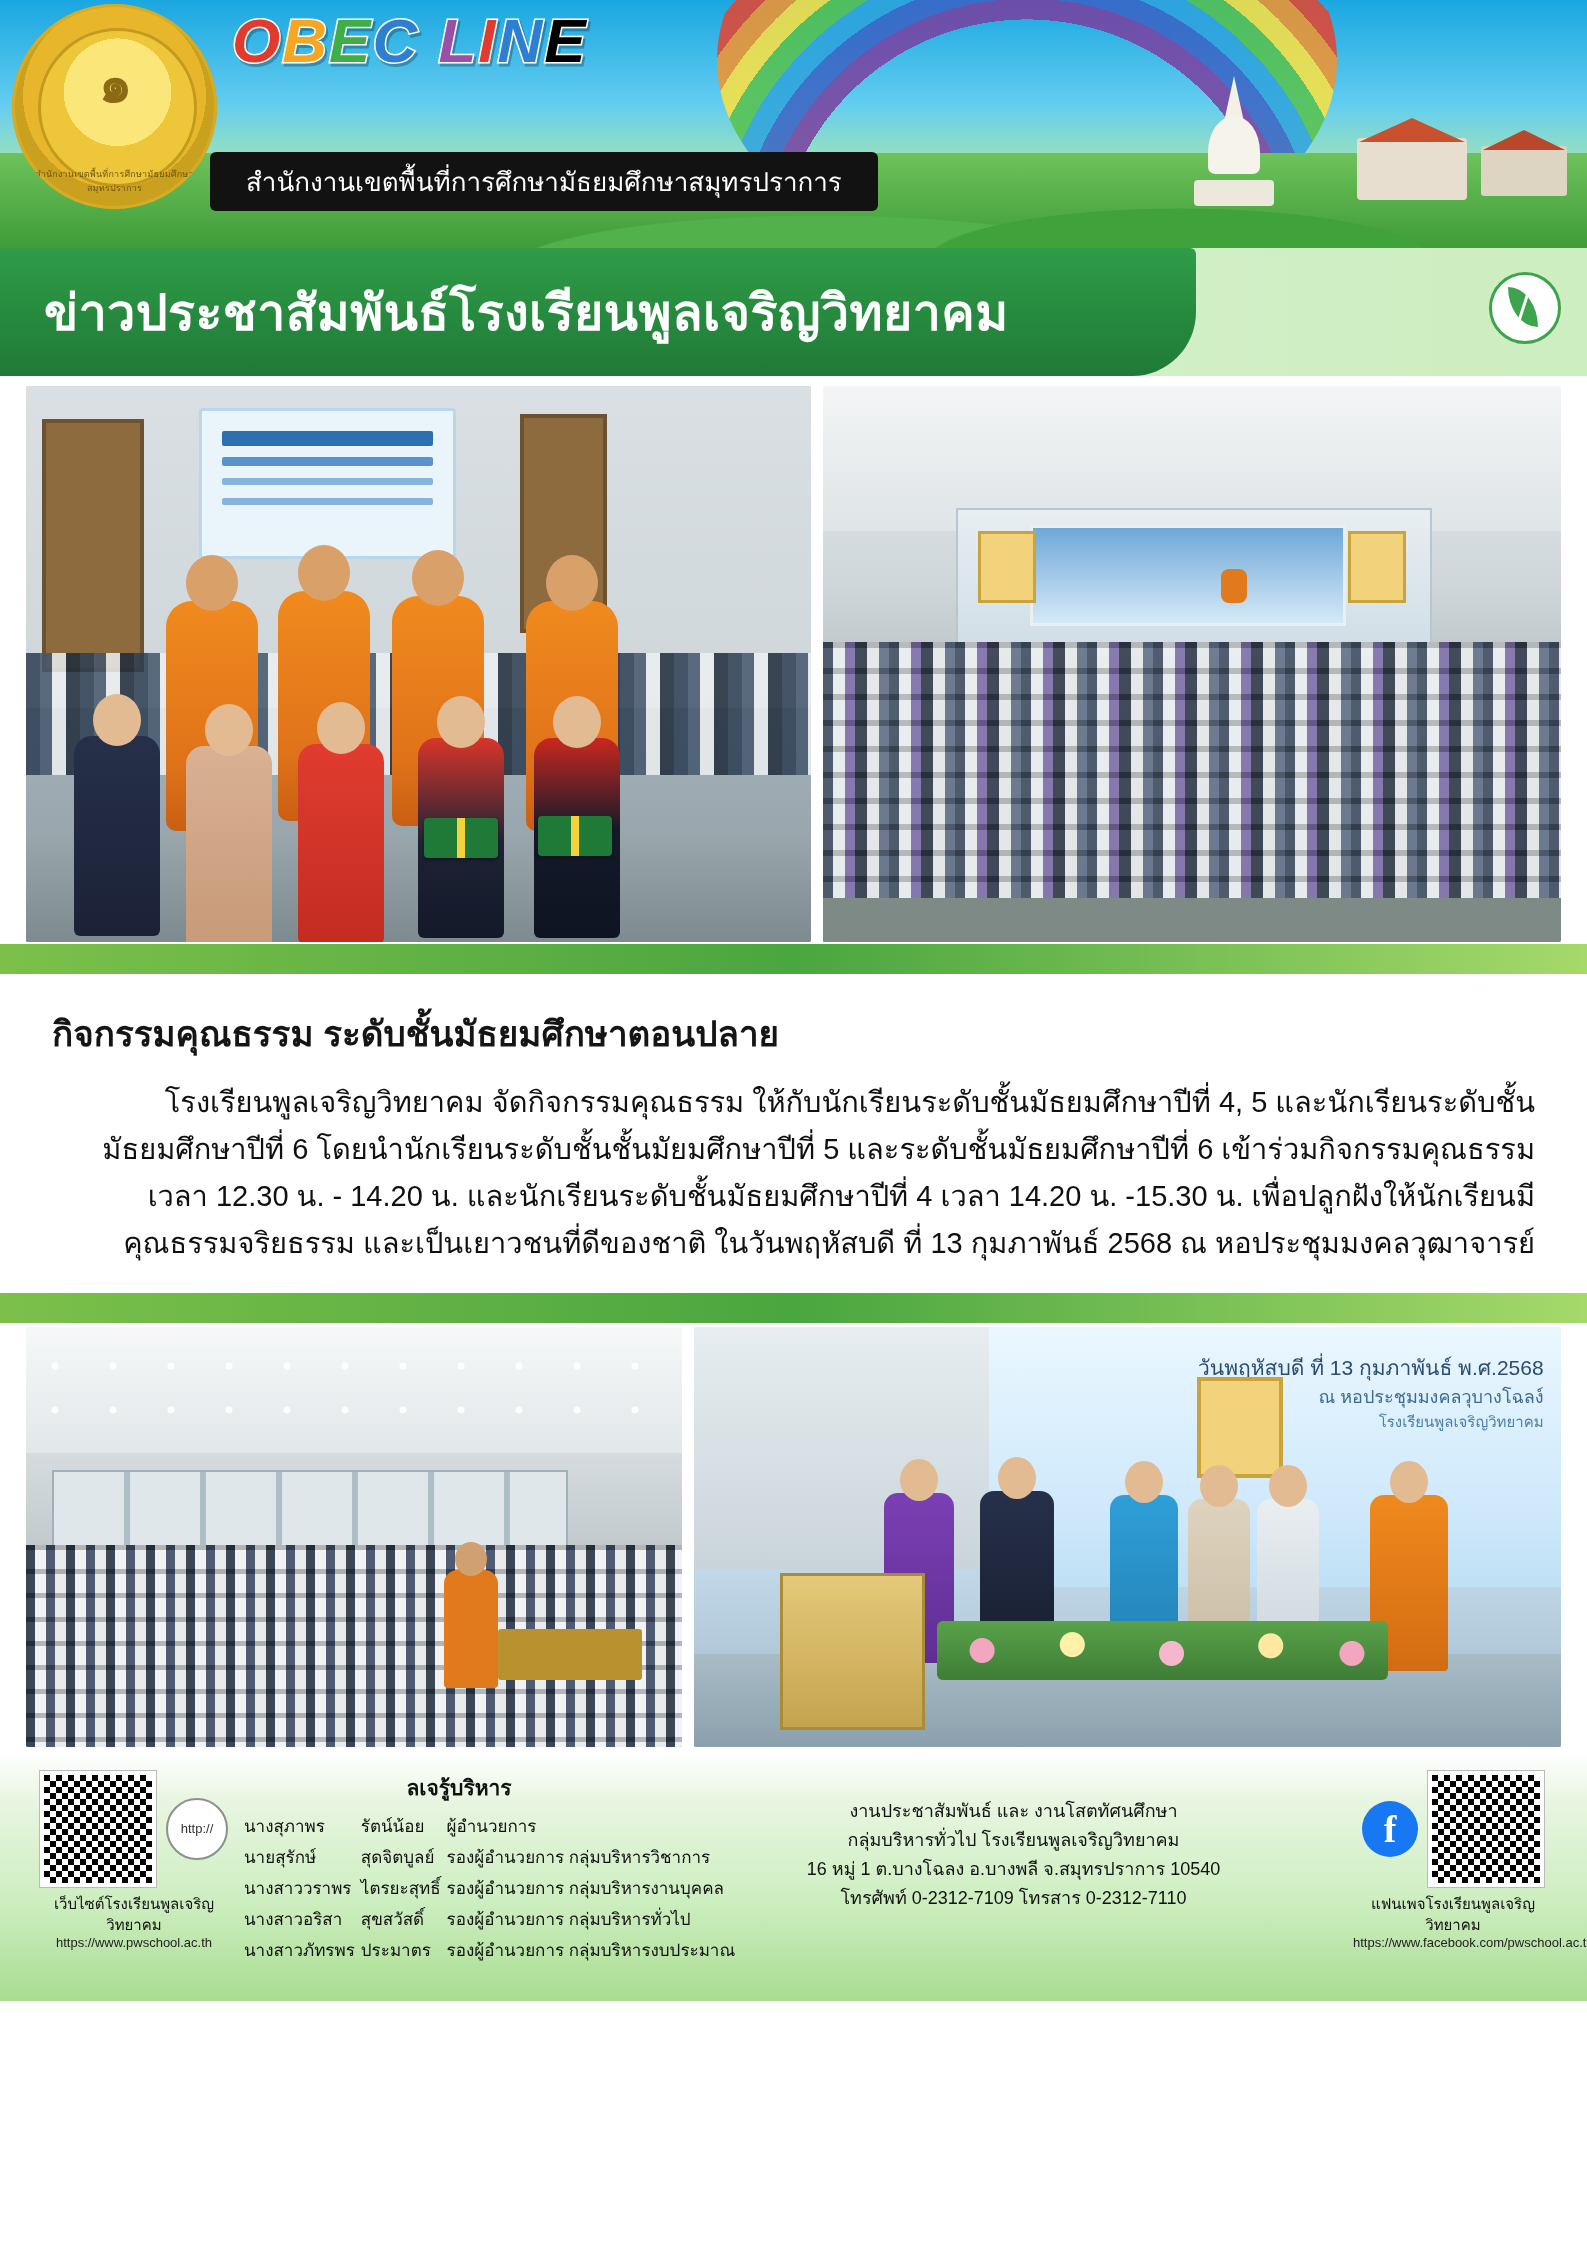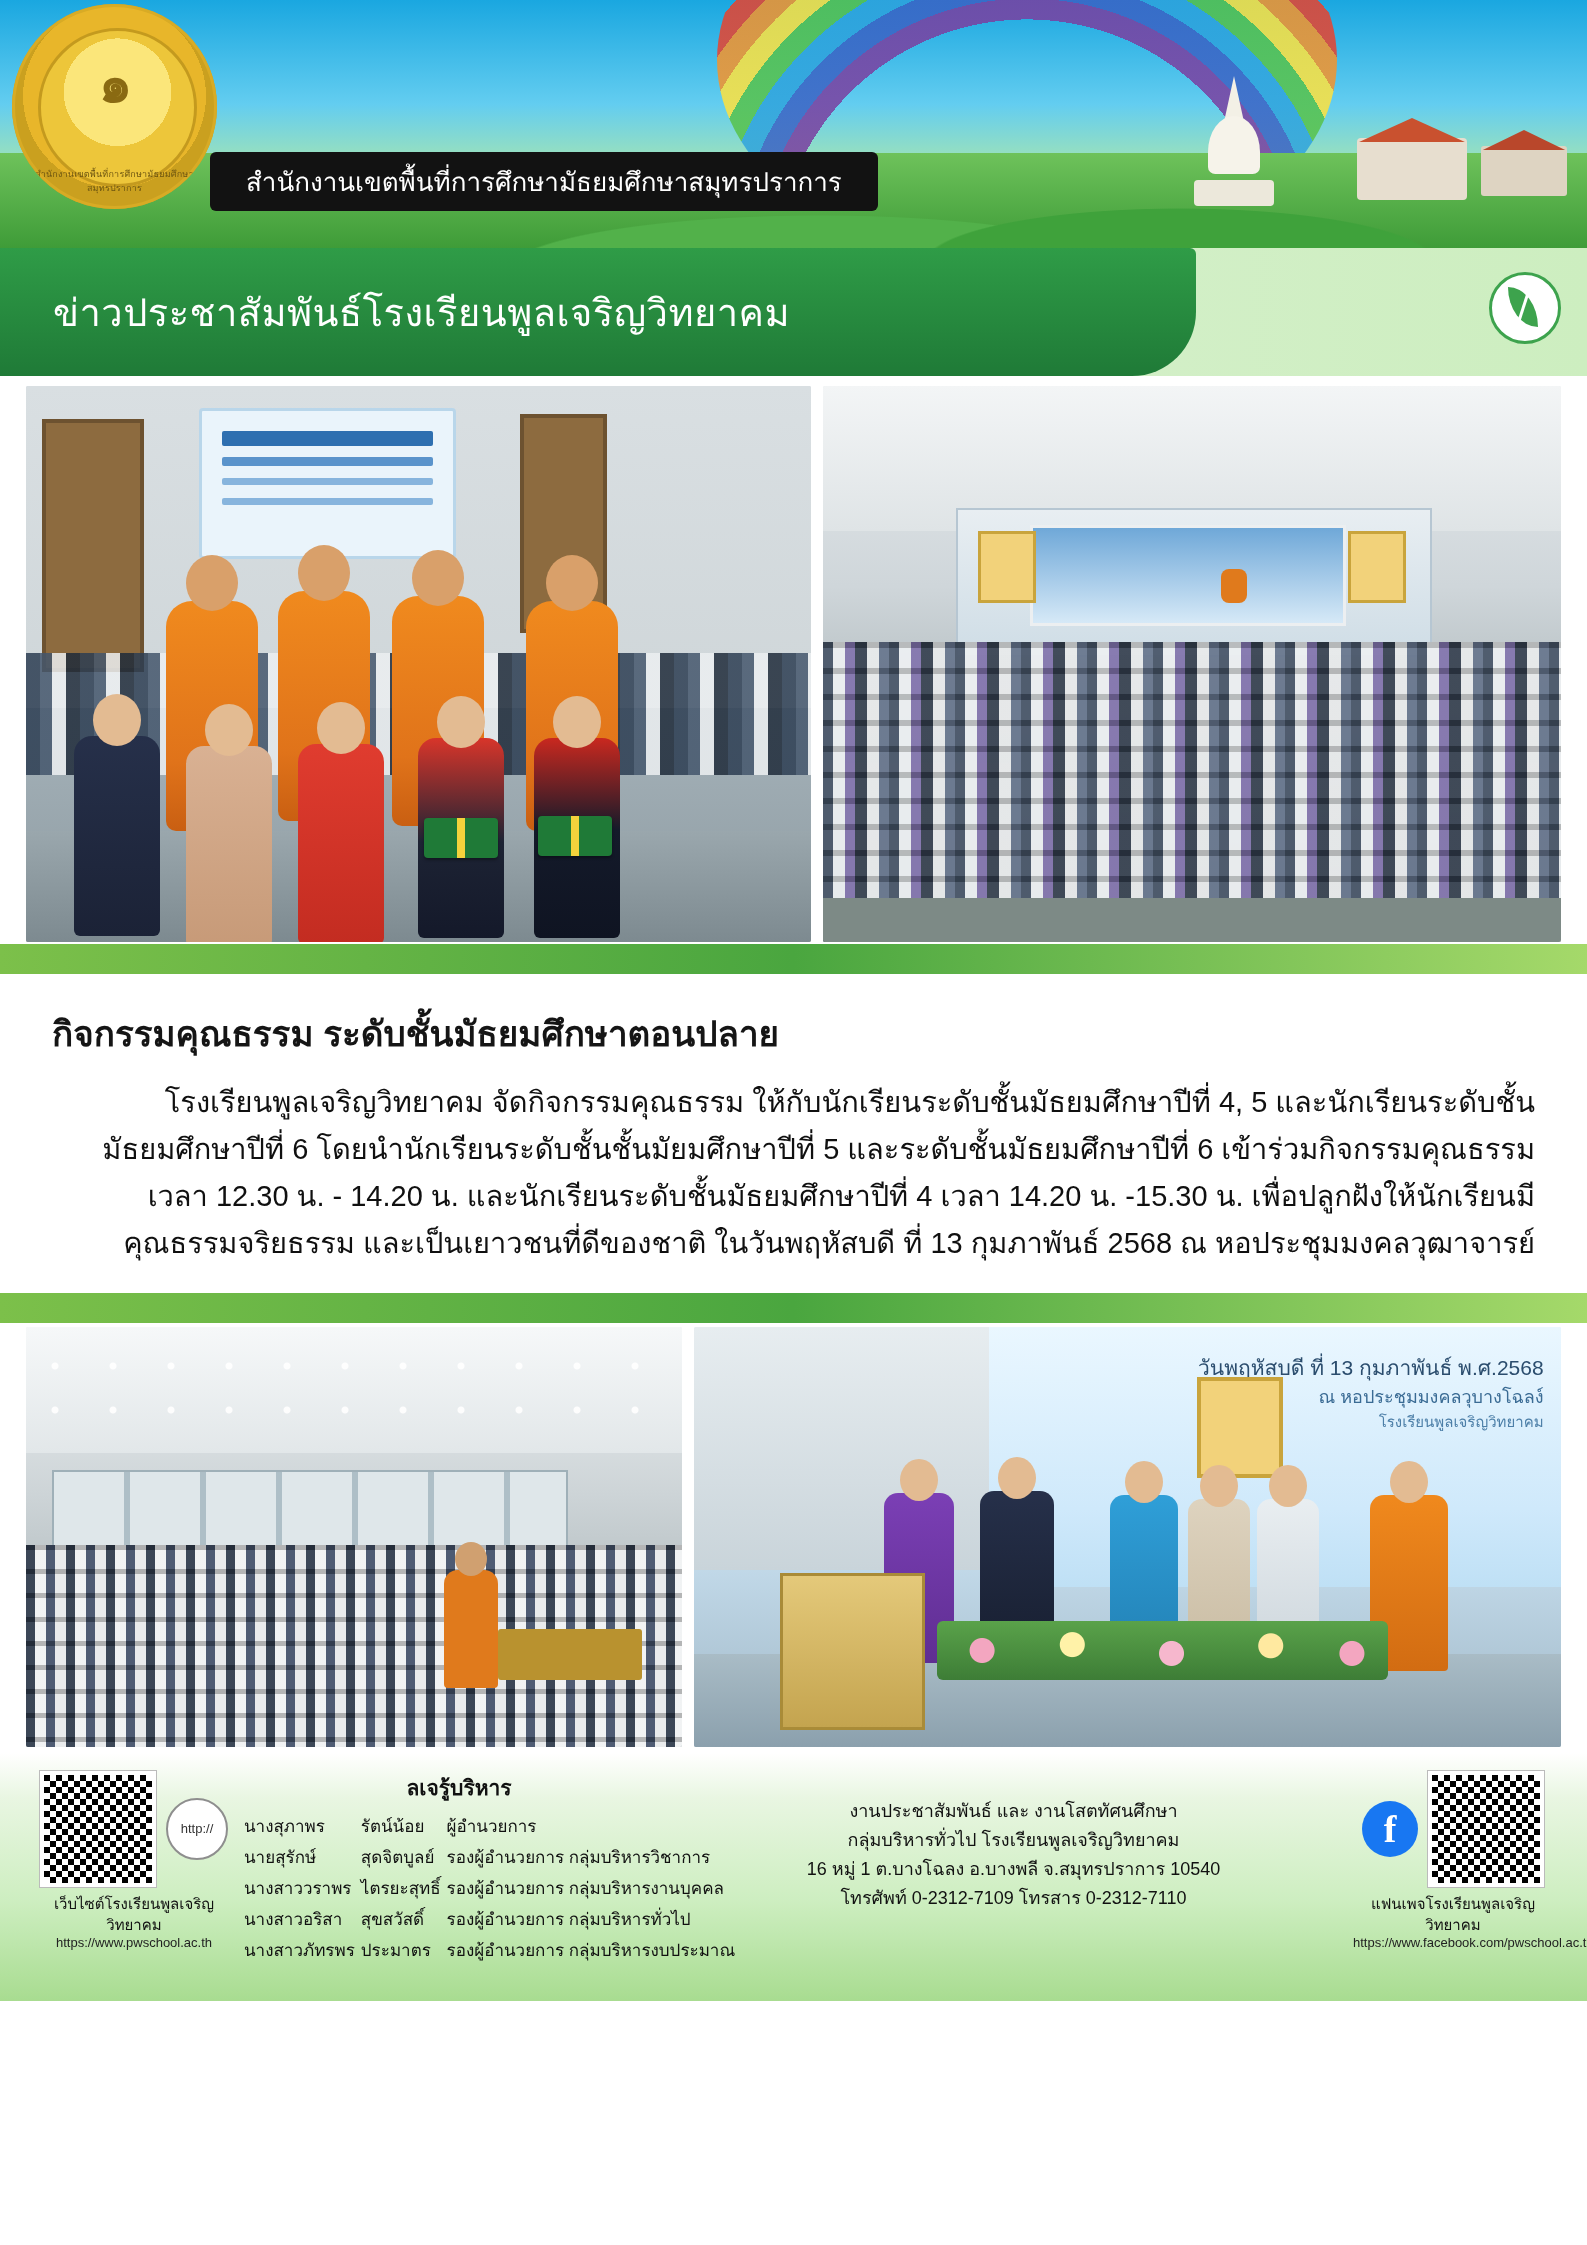--- a/index.html
+++ b/index.html
@@ -157,24 +157,24 @@
     width: 1196px; height: 128px;
     background: linear-gradient(180deg,#2f9c47 0%, #1f7a37 100%);
     border-bottom-right-radius: 64px;
     border-top-right-radius: 6px;
     display: flex;
     align-items: center;
     padding-left: 40px;
     box-sizing: border-box;
   }
   .title-plate h1 {
-    margin: 13px;
+    margin: 4px;
     color: #ffffff;
-    font-size: 38px;
-    font-weight: normal;
+    font-size: 50px;
+    font-weight: bold;
     letter-spacing: .5px;
   }
   .issue-box {
     position: absolute;
     right: 26px; top: 24px;
     display: flex;
     align-items: center;
     gap: 14px;
   }
   .issue-logo {
@@ -406,20 +406,23 @@
   </div>
   <div class="bldg1"></div>
   <div class="bldg2"></div>
 
   <div class="seal">
     <div class="inner"></div>
     <div class="glyph">๑</div>
     <div class="ring-text">สำนักงานเขตพื้นที่การศึกษามัธยมศึกษาสมุทรปราการ</div>
   </div>
 
+  <div class="obec-line">
+    <span>O</span><span>B</span><span>E</span><span>C</span><span> </span><span>L</span><span>I</span><span>N</span><span>E</span>
+  </div>
 
   <div class="office-bar">สำนักงานเขตพื้นที่การศึกษามัธยมศึกษาสมุทรปราการ</div>
 </div>
 
 <div class="title-row">
   <div class="title-plate">
     <h1>ข่าวประชาสัมพันธ์โรงเรียนพูลเจริญวิทยาคม</h1>
   </div>
   <div class="issue-box">
     <div class="issue-logo"></div>

